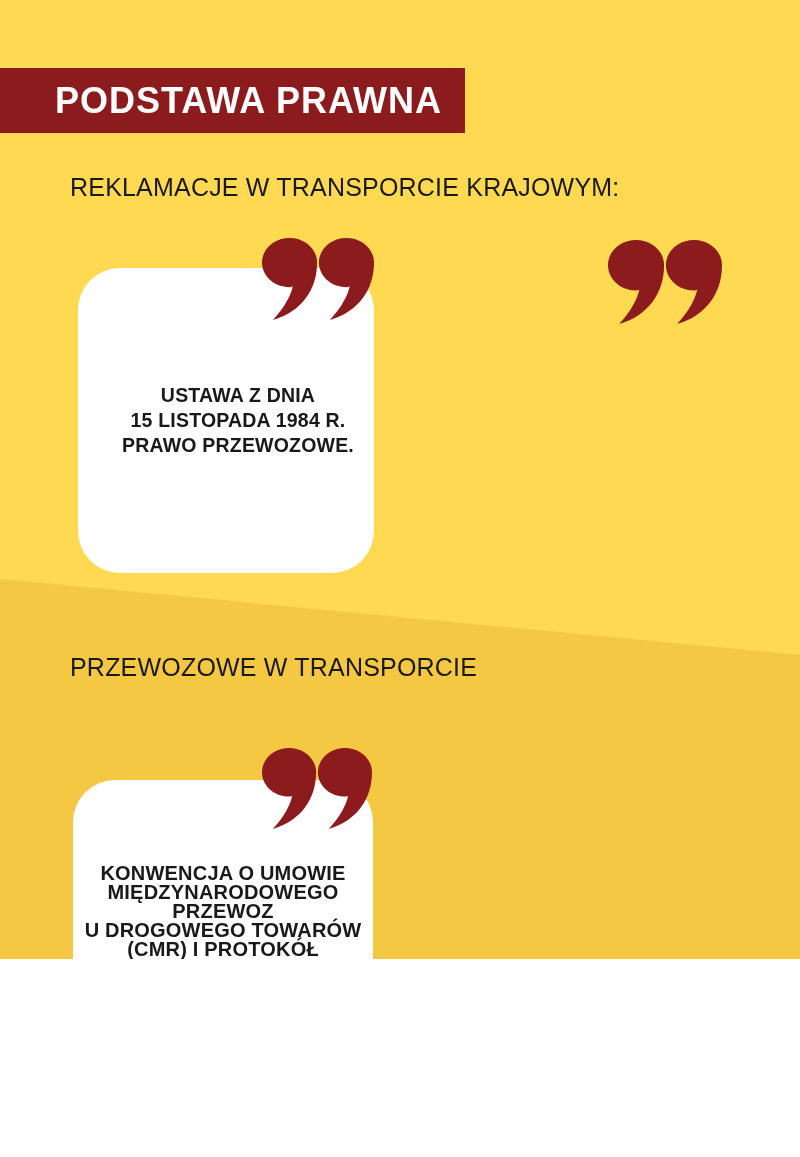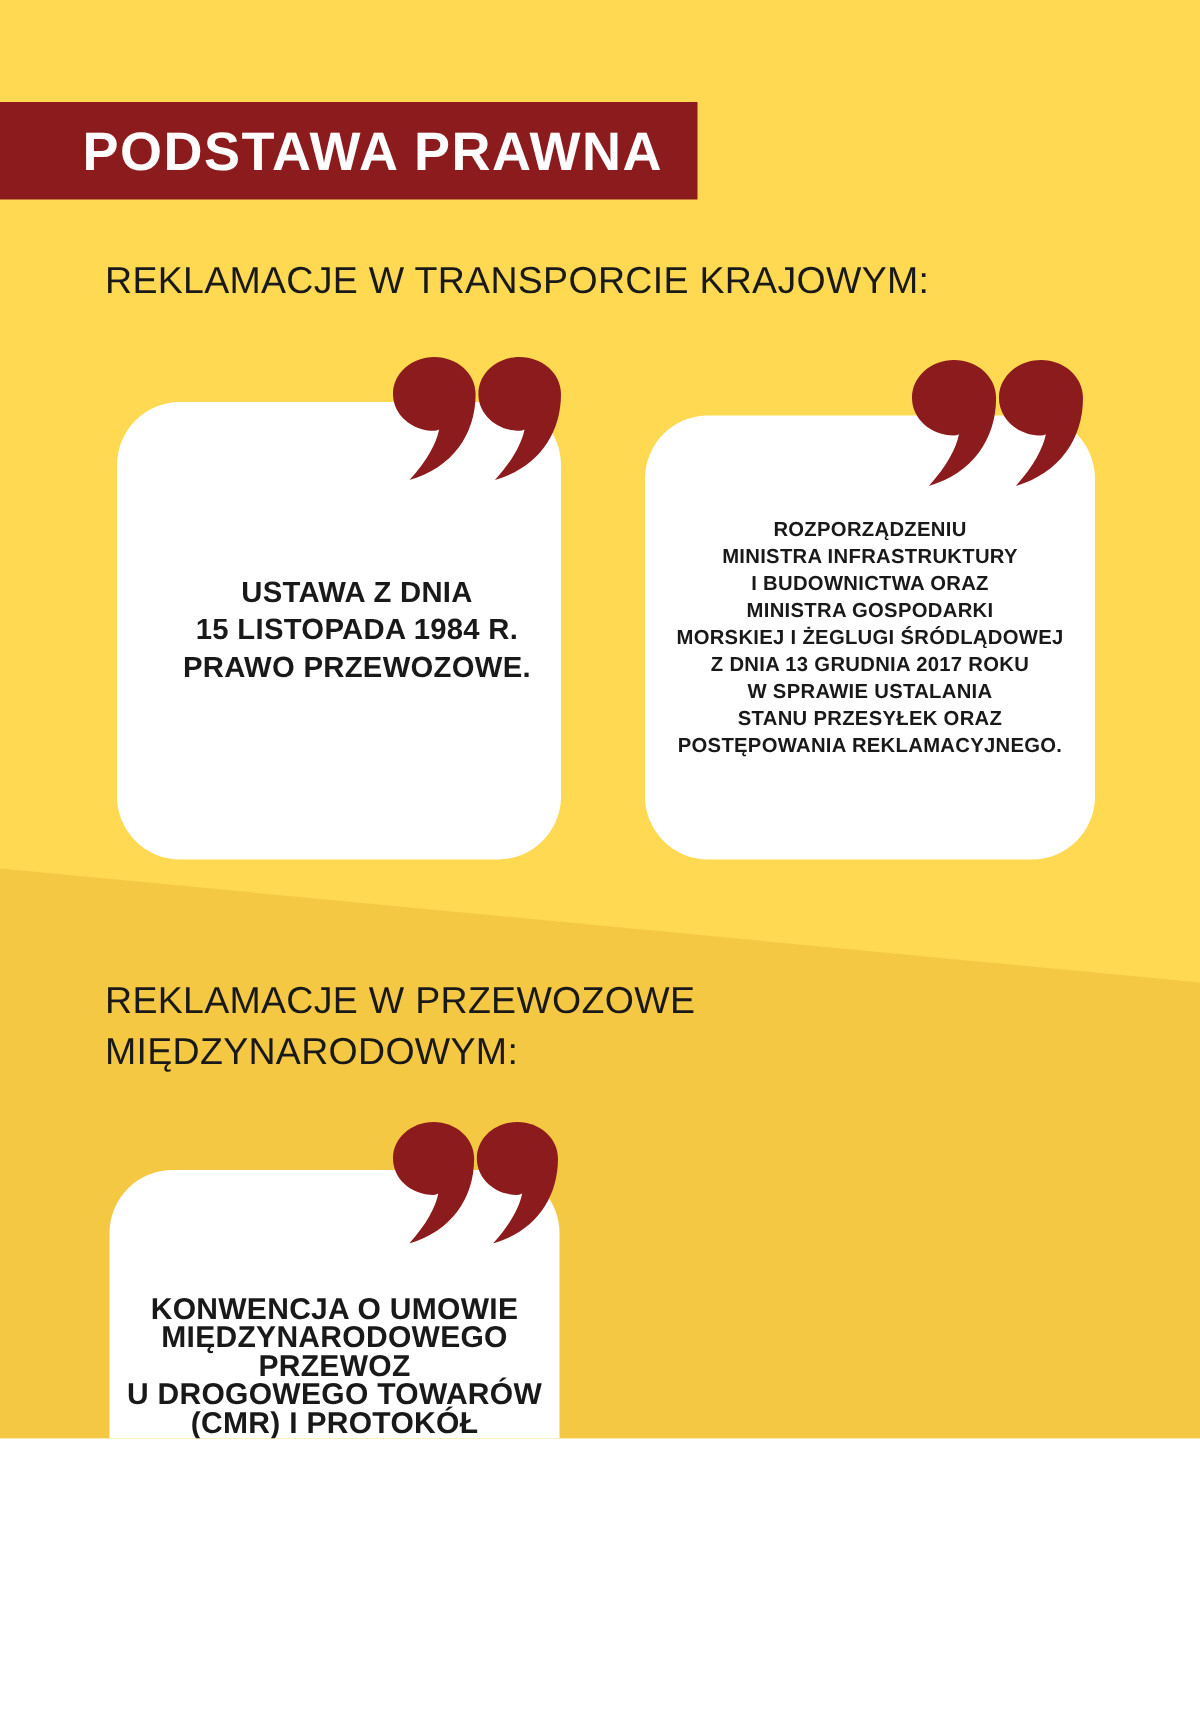--- a/index.html
+++ b/index.html
@@ -105,31 +105,27 @@
   <div class="heading heading-1">REKLAMACJE W TRANSPORCIE KRAJOWYM:</div>
 
   <div class="card card-1">
     <p>USTAWA Z DNIA<br>15 LISTOPADA 1984 R.<br>PRAWO PRZEWOZOWE.</p>
   </div>
   <svg class="quote quote-1" viewBox="0 0 122 100" preserveAspectRatio="none" aria-hidden="true">
     <path d="M30 0 C46.6 0 60 13.4 60 30 C60 63 43 90 12 100 C25 84 31.5 70 33.5 58.9 C32.3 59.6 31.2 60 30 60 C13.4 60 0 46.6 0 30 C0 13.4 13.4 0 30 0 Z"></path>
     <path transform="translate(62,0)" d="M30 0 C46.6 0 60 13.4 60 30 C60 63 43 90 12 100 C25 84 31.5 70 33.5 58.9 C32.3 59.6 31.2 60 30 60 C13.4 60 0 46.6 0 30 C0 13.4 13.4 0 30 0 Z"></path>
   </svg>
 
-  <div class="card card-2">
-    <p>ROZPORZĄDZENIU<br>MINISTRA INFRASTRUKTURY<br>I BUDOWNICTWA ORAZ<br>MINISTRA GOSPODARKI<br>MORSKIEJ I ŻEGLUGI ŚRÓDLĄDOWEJ<br>Z DNIA 13 GRUDNIA 2017 ROKU<br>W SPRAWIE USTALANIA<br>STANU PRZESYŁEK ORAZ<br>POSTĘPOWANIA REKLAMACYJNEGO.</p>
-  </div>
   <svg class="quote quote-2" viewBox="0 0 122 100" preserveAspectRatio="none" aria-hidden="true">
     <path d="M30 0 C46.6 0 60 13.4 60 30 C60 63 43 90 12 100 C25 84 31.5 70 33.5 58.9 C32.3 59.6 31.2 60 30 60 C13.4 60 0 46.6 0 30 C0 13.4 13.4 0 30 0 Z"></path>
     <path transform="translate(62,0)" d="M30 0 C46.6 0 60 13.4 60 30 C60 63 43 90 12 100 C25 84 31.5 70 33.5 58.9 C32.3 59.6 31.2 60 30 60 C13.4 60 0 46.6 0 30 C0 13.4 13.4 0 30 0 Z"></path>
   </svg>
 
   <div class="heading heading-2">
-    <div>REKLAMACJE W PRZEWOZOWE</div>
-    <div>MIĘDZYNARODOWYM:</div>
+    <div>PRZEWOZOWE W TRANSPORCIE</div>
   </div>
 
   <div class="card card-3">
     <p>KONWENCJA O UMOWIE<br>MIĘDZYNARODOWEGO PRZEWOZ<br>U DROGOWEGO TOWARÓW<br>(CMR) I PROTOKÓŁ PODPISANIA.<br>GENEWA – 19 MAJA 1956 R.</p>
   </div>
   <svg class="quote quote-3" viewBox="0 0 122 100" preserveAspectRatio="none" aria-hidden="true">
     <path d="M30 0 C46.6 0 60 13.4 60 30 C60 63 43 90 12 100 C25 84 31.5 70 33.5 58.9 C32.3 59.6 31.2 60 30 60 C13.4 60 0 46.6 0 30 C0 13.4 13.4 0 30 0 Z"></path>
     <path transform="translate(62,0)" d="M30 0 C46.6 0 60 13.4 60 30 C60 63 43 90 12 100 C25 84 31.5 70 33.5 58.9 C32.3 59.6 31.2 60 30 60 C13.4 60 0 46.6 0 30 C0 13.4 13.4 0 30 0 Z"></path>
   </svg>
 

